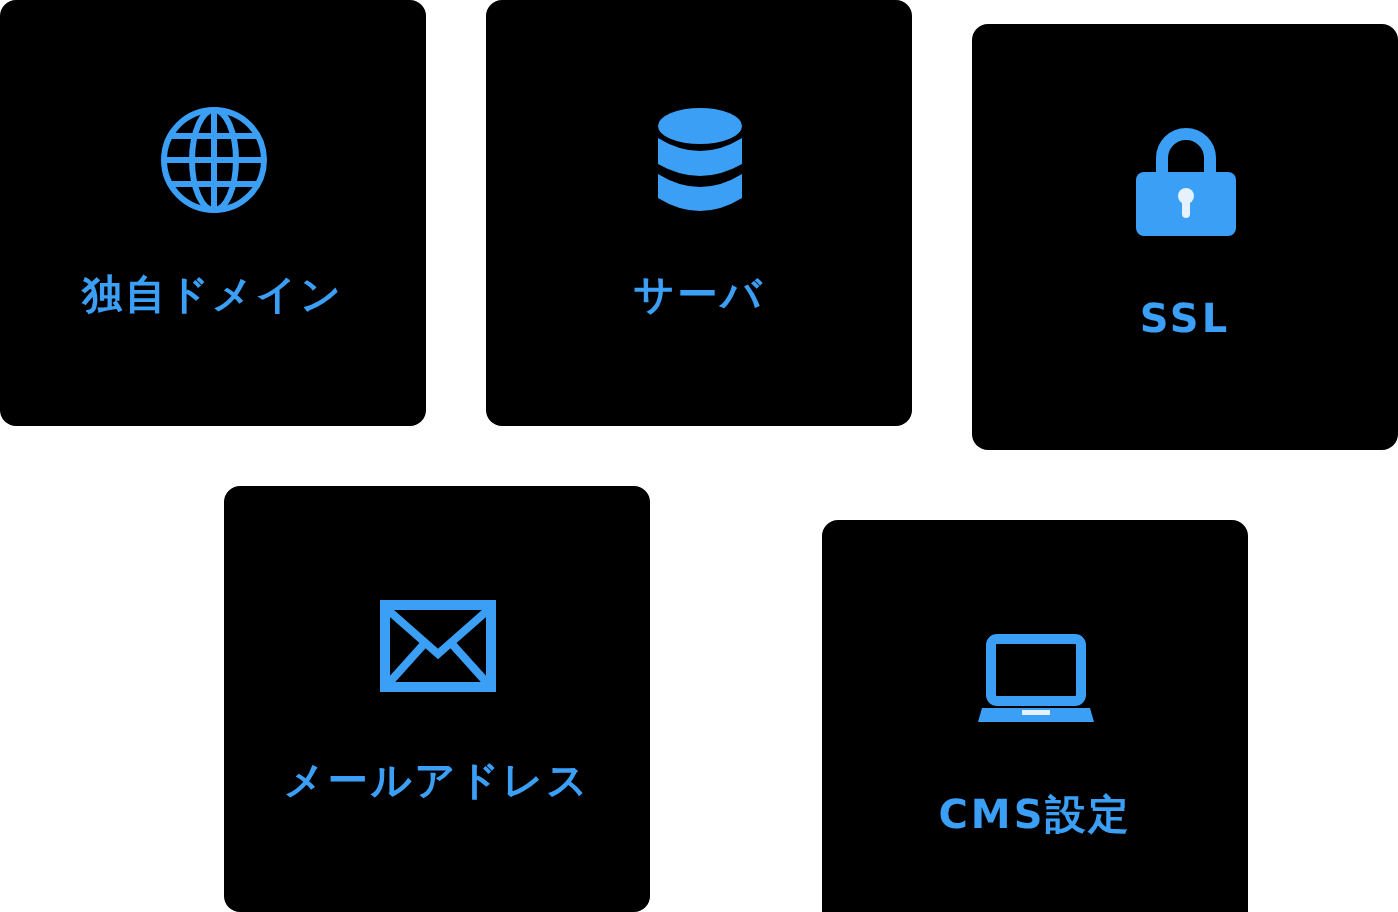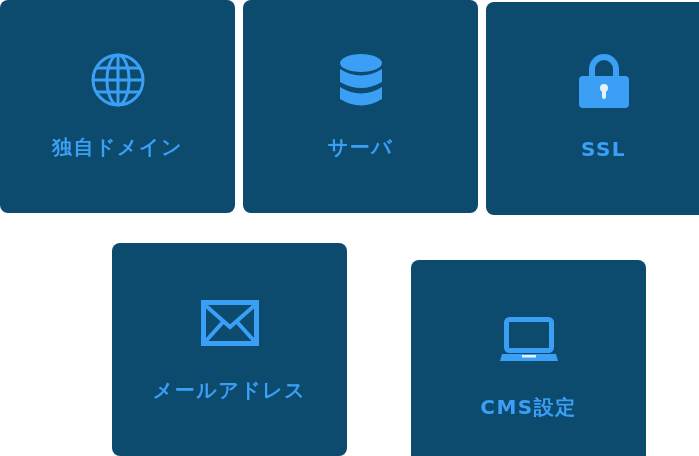--- a/index.html
+++ b/index.html
@@ -1,18 +1,18 @@
 <!DOCTYPE html>
 <html><head>
   <meta charset="utf-8">
   <style>
     html, body { margin: 0; padding: 0; background: #ffffff; }
     body { width: 699px; height: 456px; position: relative; overflow: hidden;
            font-family: "DejaVu Sans", "Liberation Sans", sans-serif; }
-    .card { position: absolute; width: 235px; height: 213px; background: #0c4a6e;
+    .card { position: absolute; width: 213px; height: 213px; background: #000000;
             border-radius: 8px; box-sizing: border-box; }
     .card .icon { position: absolute; left: 50%; transform: translateX(-50%); top: 50px;
                   width: 60px; height: 60px; display: flex; align-items: center; justify-content: center; }
     .card .label { position: absolute; left: 0; right: 0; top: 133px; text-align: center;
                    color: #3a9ff5; font-weight: bold; font-size: 20px; letter-spacing: 1.5px;
                    line-height: 28px; }
     svg { display: block; }
   </style>
 </head>
 <body>
@@ -39,21 +39,21 @@
       <g fill="#3a9ff5">
         <ellipse cx="23" cy="11" rx="21" ry="9"></ellipse>
         <path d="M2 17 Q23 30 44 17 L44 30 Q23 42 2 30 Z"></path>
         <path d="M2 35 Q23 48 44 35 L44 47 Q23 60 2 47 Z"></path>
       </g>
     </svg>
   </div>
   <div class="label">サーバ</div>
 </div>
 
-<div class="card" style="left:486px;top:2px;padding-left:16px;">
+<div class="card" style="left:486px;top:12px;padding-left:16px;">
   <div class="icon">
     <svg width="52" height="56" viewBox="0 0 52 56">
       <path d="M14 24 V15 a12 12 0 0 1 24 0 V24" fill="none" stroke="#3a9ff5" stroke-width="6"></path>
       <rect x="1" y="22" width="50" height="32" rx="4" fill="#3a9ff5"></rect>
       <circle cx="26" cy="34" r="4" fill="#e5f2fe"></circle>
       <rect x="24" y="35" width="4" height="10" rx="2" fill="#e5f2fe"></rect>
     </svg>
   </div>
   <div class="label">SSL</div>
 </div>

